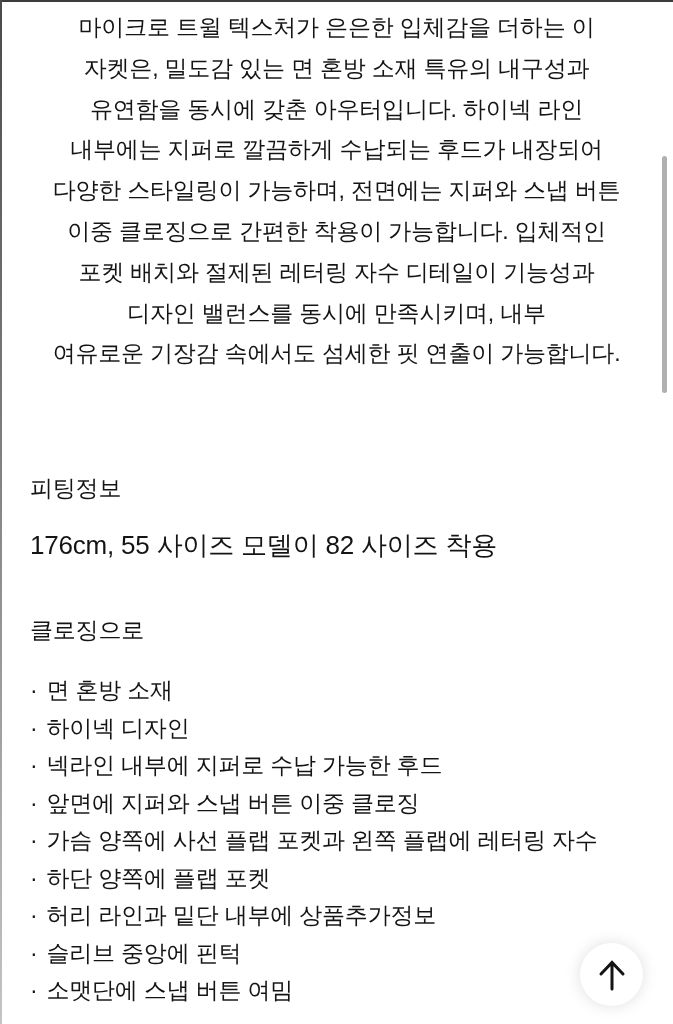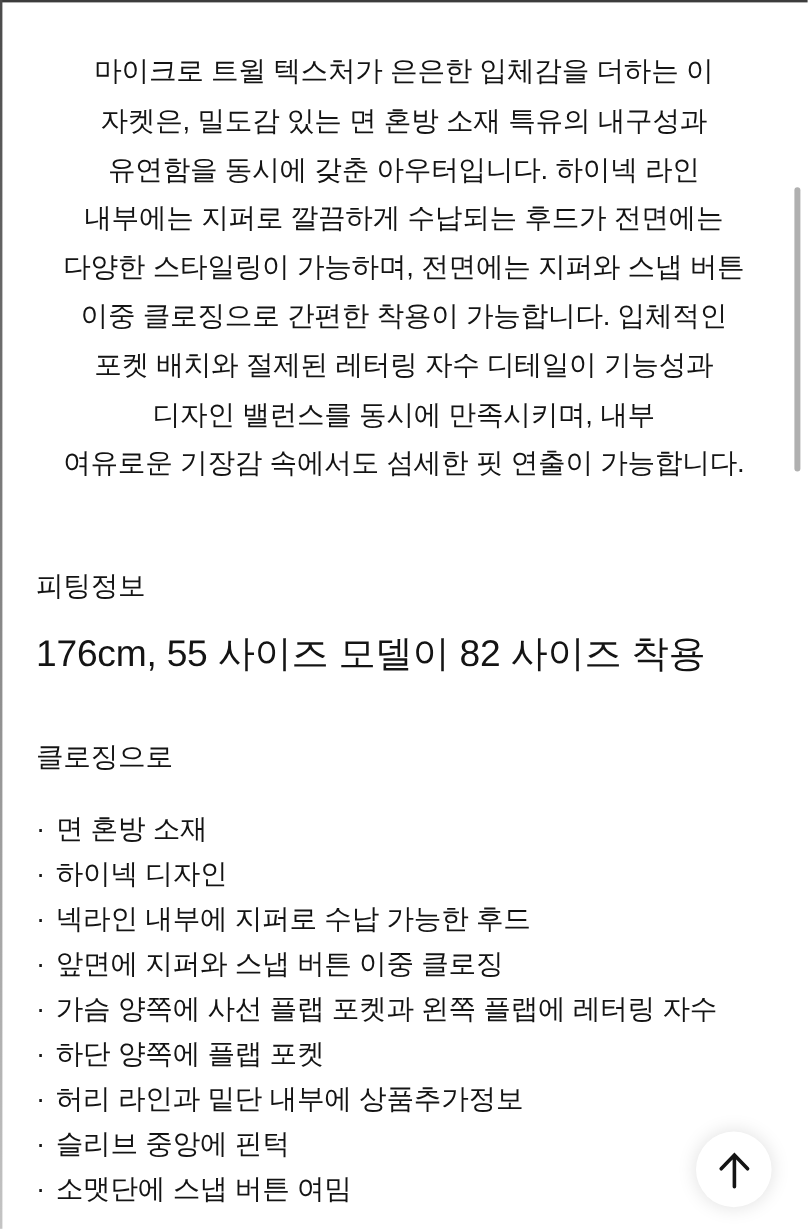--- a/index.html
+++ b/index.html
@@ -20,35 +20,34 @@
     position: absolute; top: 0; left: 0; width: 2px; height: 100%;
     background: linear-gradient(#4a4a4a, #c4c4c4);
   }
   .description {
     position: absolute;
     top: 7px; left: 12px; right: 12px;
     font-size: 23px;
     line-height: 40.8px;
     text-align: center;
     letter-spacing: -0.2px;
-    margin-top: 32px;
   }
   .section-heading {
     position: absolute;
     left: 30px;
     font-size: 23px;
     line-height: 28px;
     letter-spacing: -0.2px;
     white-space: nowrap;
   }
   .fitting-heading { top: 474px; }
   .fitting-text {
     position: absolute;
     top: 531px; left: 30px;
-    font-size: 31px;
+    font-size: 26px;
     line-height: 28px;
     letter-spacing: -0.2px;
     white-space: nowrap;
     text-align: center;
   }
   .details-heading { top: 616px; }
   .details-list {
     position: absolute;
     top: 672px; left: 30px; right: 20px;
     font-size: 23px;
@@ -92,21 +91,21 @@
 <div class="edge-left"></div>
 
 <div class="description">
 
     <div>마이크로 트윌 텍스처가 은은한 입체감을 더하는 이</div>
 
     <div>자켓은, 밀도감 있는 면 혼방 소재 특유의 내구성과</div>
 
     <div>유연함을 동시에 갖춘 아우터입니다. 하이넥 라인</div>
 
-    <div>내부에는 지퍼로 깔끔하게 수납되는 후드가 전면에는</div>
+    <div>내부에는 지퍼로 깔끔하게 수납되는 후드가 내장되어</div>
 
     <div>다양한 스타일링이 가능하며, 전면에는 지퍼와 스냅 버튼</div>
 
     <div>이중 클로징으로 간편한 착용이 가능합니다. 입체적인</div>
 
     <div>포켓 배치와 절제된 레터링 자수 디테일이 기능성과</div>
 
     <div>디자인 밸런스를 동시에 만족시키며, 내부</div>
 
 

